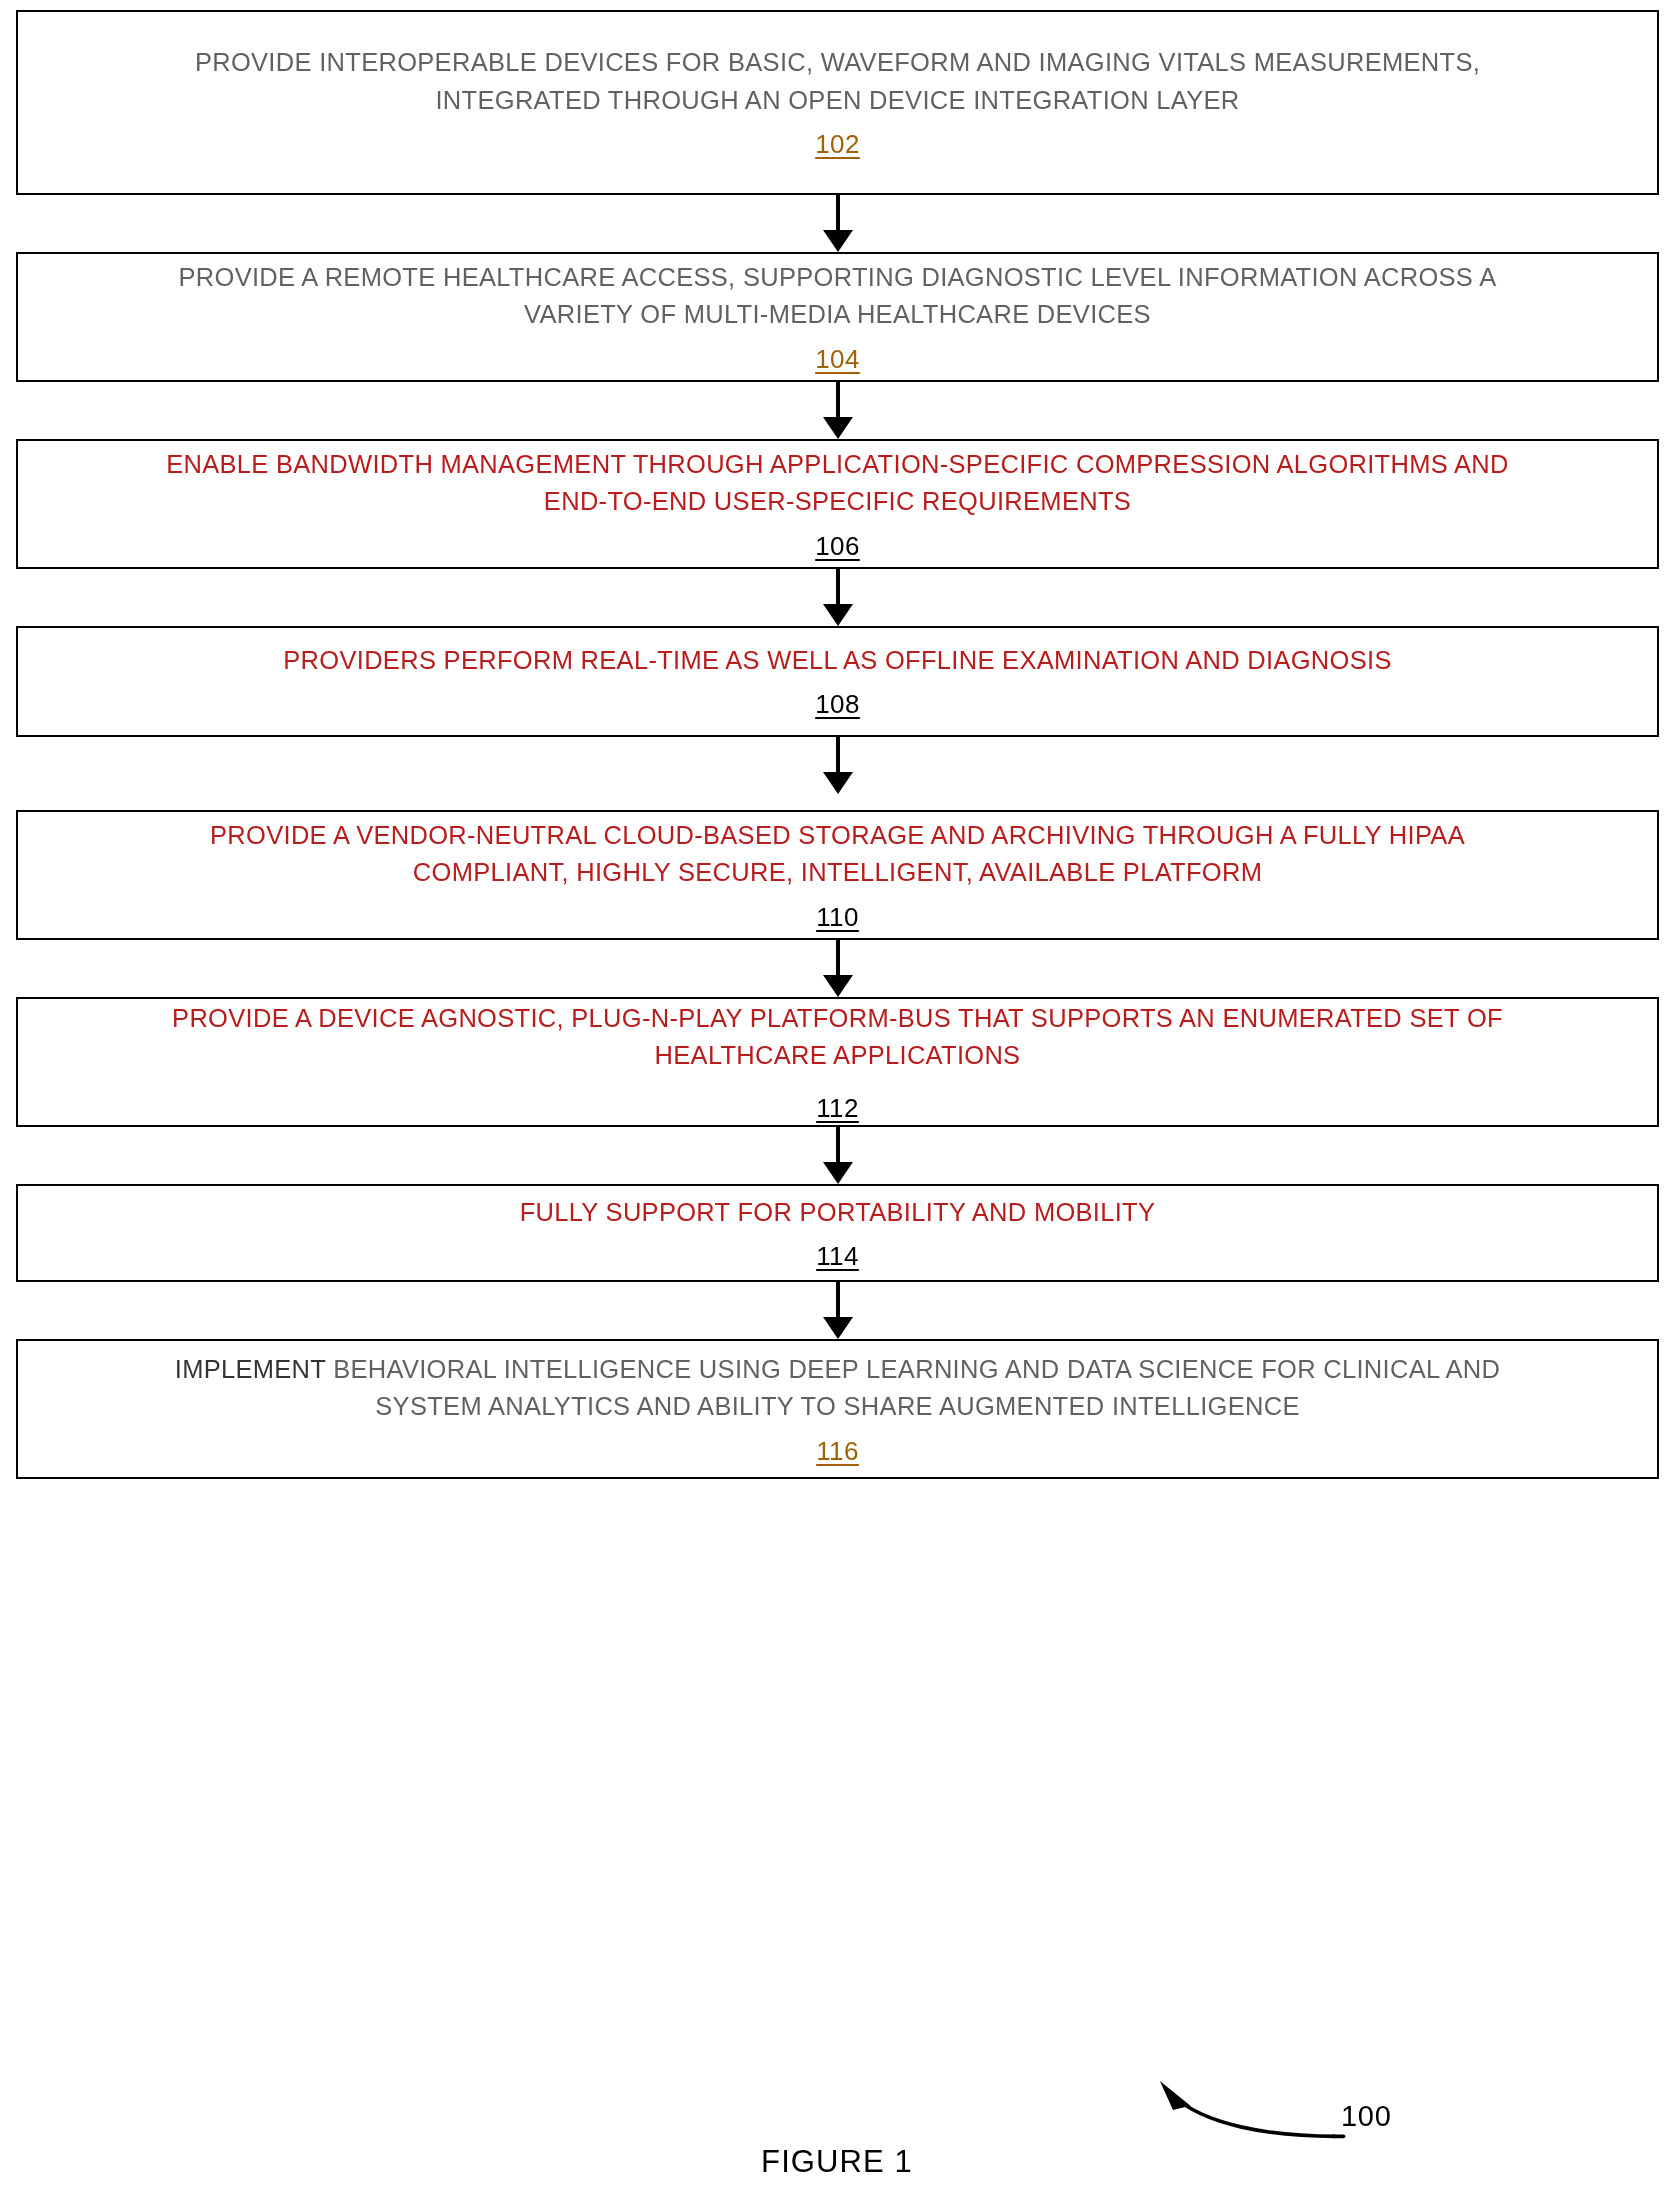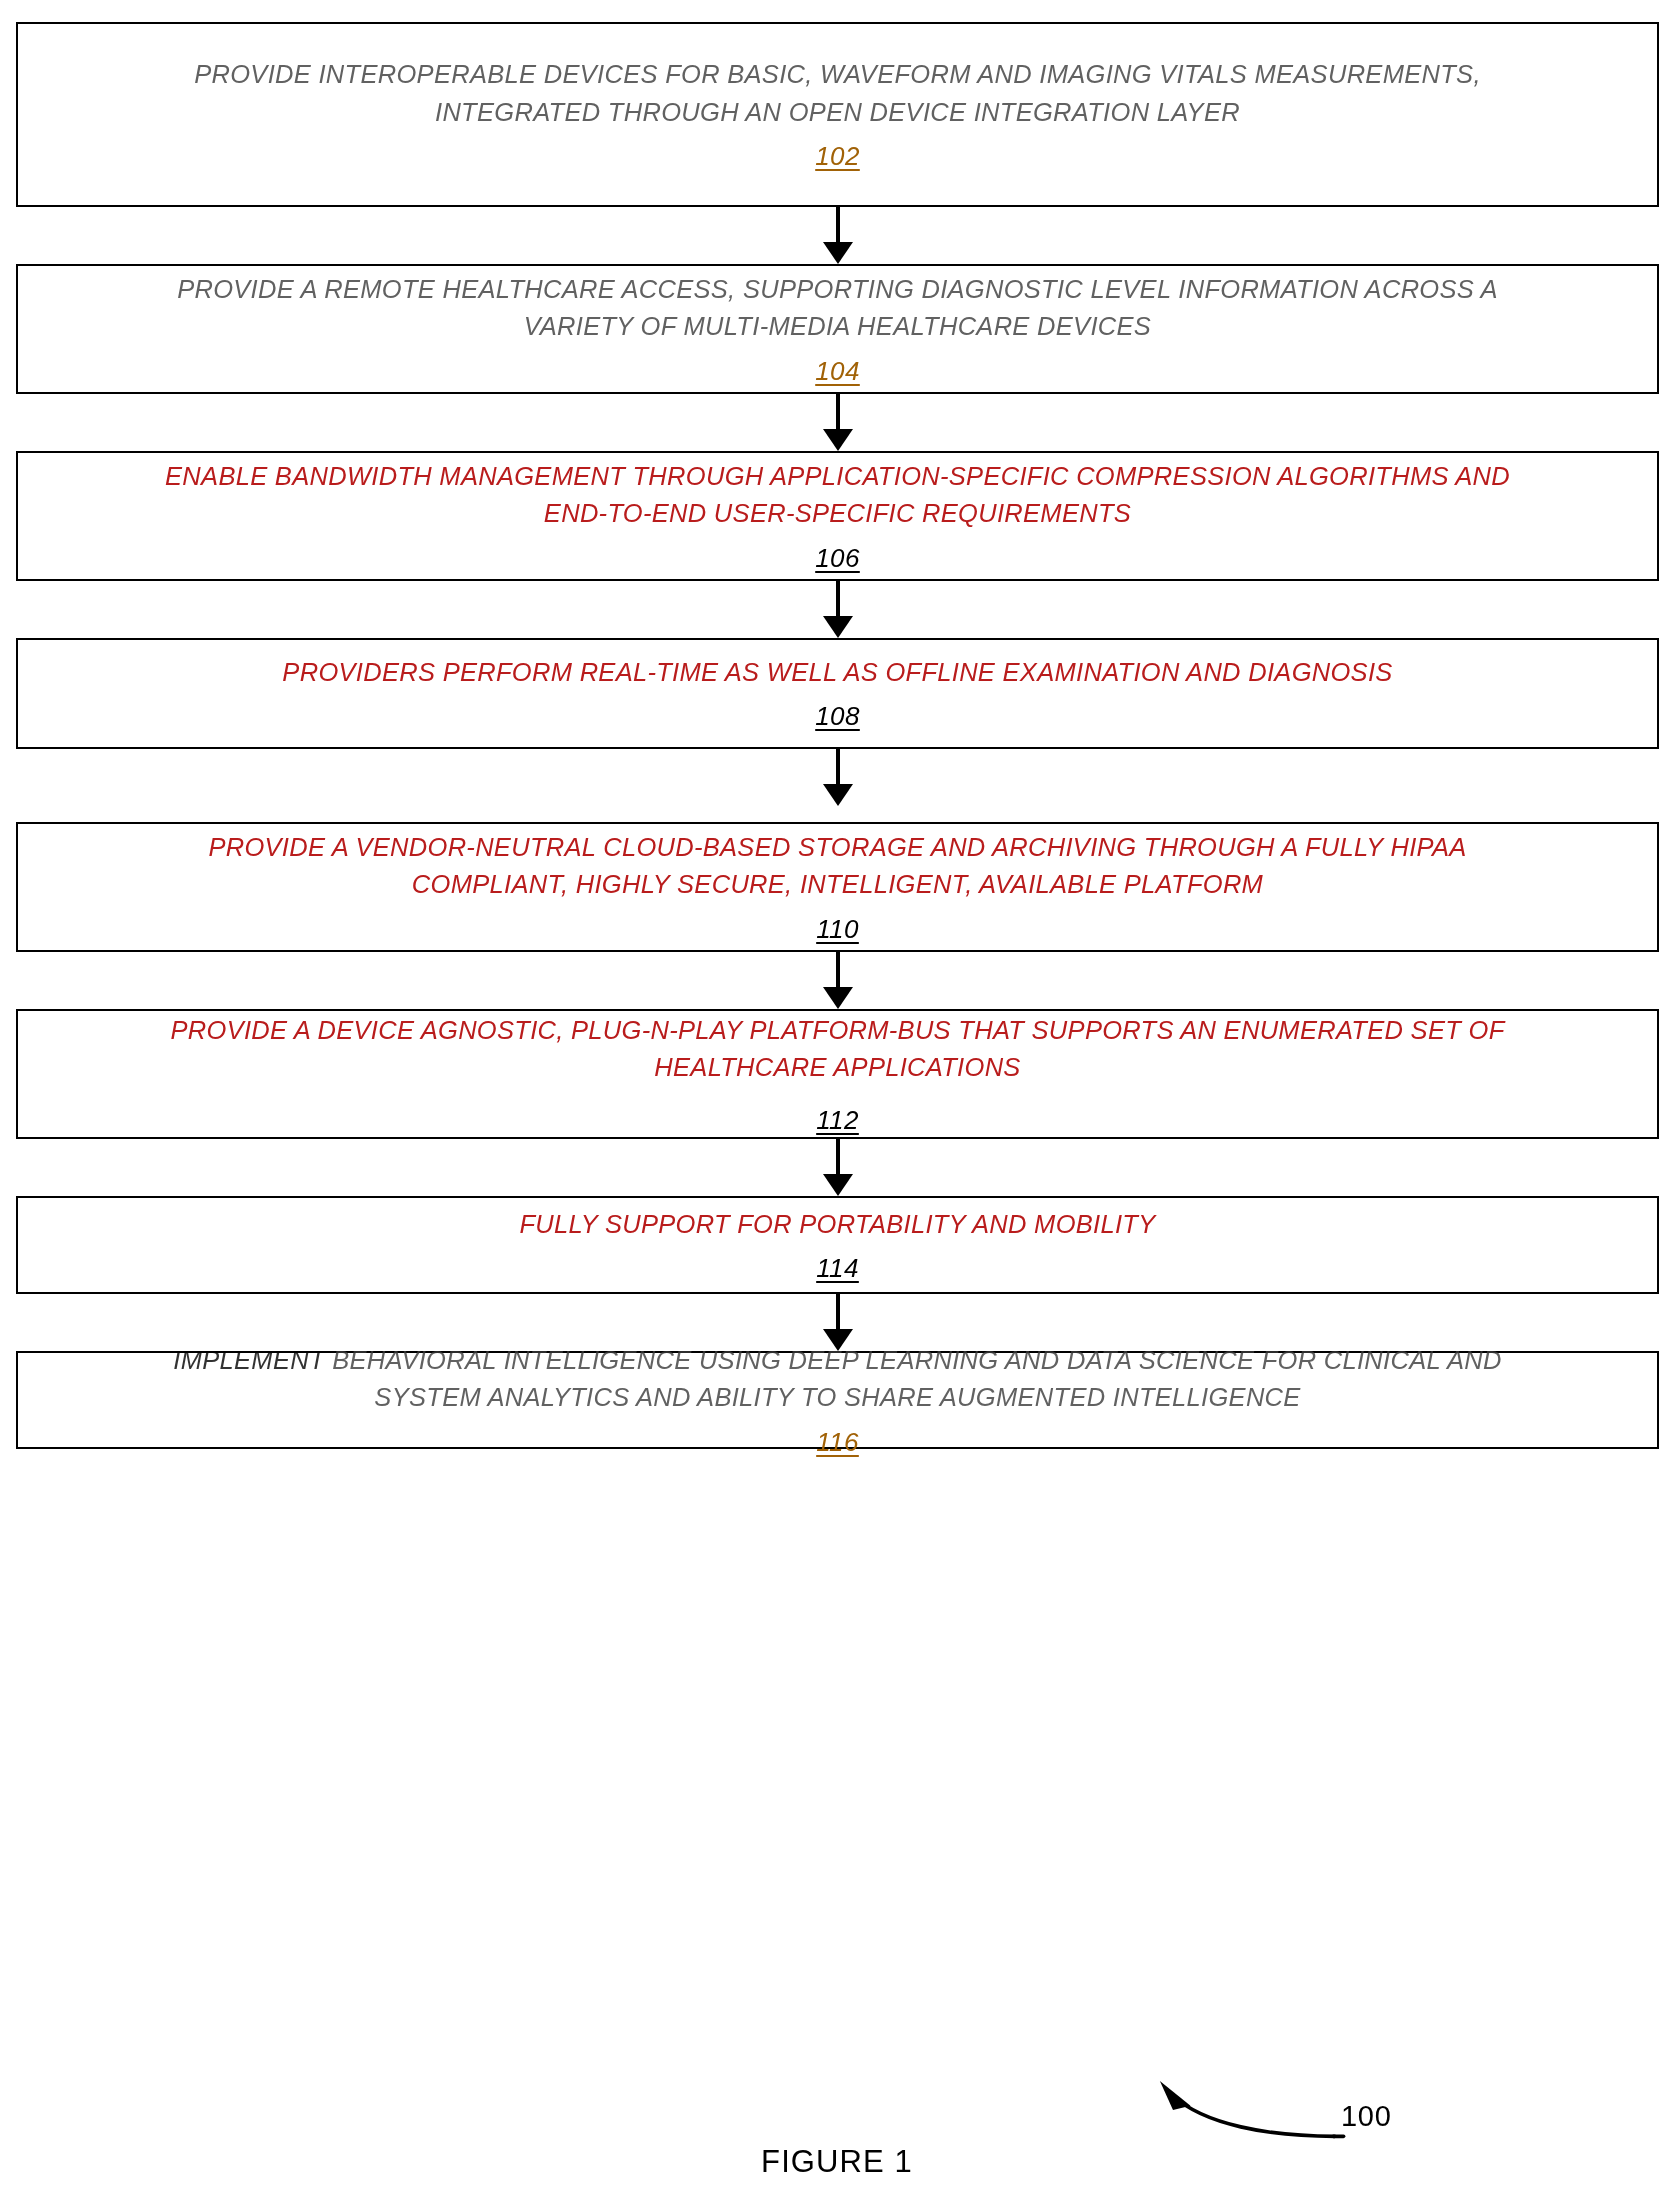--- a/index.html
+++ b/index.html
@@ -18,23 +18,22 @@
     height: 2205px;
     background: #ffffff;
     overflow: hidden;
     box-sizing: border-box;
   }
 
   
   #flow {
     position: absolute;
     left: 16px;
-    top: 22px;
+    top: 10px;
     width: 1643px;
-    font-style: italic;
   }
 
   .step-box {
     position: relative;
     border: 2.9px solid #000000;
     box-sizing: border-box;
     background: #ffffff;
     display: flex;
     flex-direction: column;
     align-items: center;
@@ -197,21 +196,21 @@
     <div class="step-box crisp" style="height:98px;">
       <div class="step-text">FULLY SUPPORT FOR PORTABILITY AND MOBILITY</div>
       <div class="step-ref">114</div>
     </div>
 
     <div class="connector">
       <div class="shaft"></div>
       <div class="head"></div>
     </div>
 
-    <div class="step-box faded" style="height:98px;align-items:center;">
+    <div class="step-box faded" style="height:140px;align-items:center;">
       <div class="step-text"><span class="lead-word">IMPLEMENT </span><span>BEHAVIORAL INTELLIGENCE USING DEEP LEARNING AND DATA SCIENCE FOR CLINICAL AND
 SYSTEM ANALYTICS AND ABILITY TO SHARE AUGMENTED INTELLIGENCE</span></div>
       <div class="step-ref">116</div>
     </div>
 
   </div>
 
   <div id="callout">
     <svg width="379" height="124" viewBox="0 0 520 170" aria-hidden="true">
       <path d="M 340 128 C 250 128 160 112 118 72" fill="none" stroke="#000000" stroke-width="5" stroke-linecap="round"></path>

